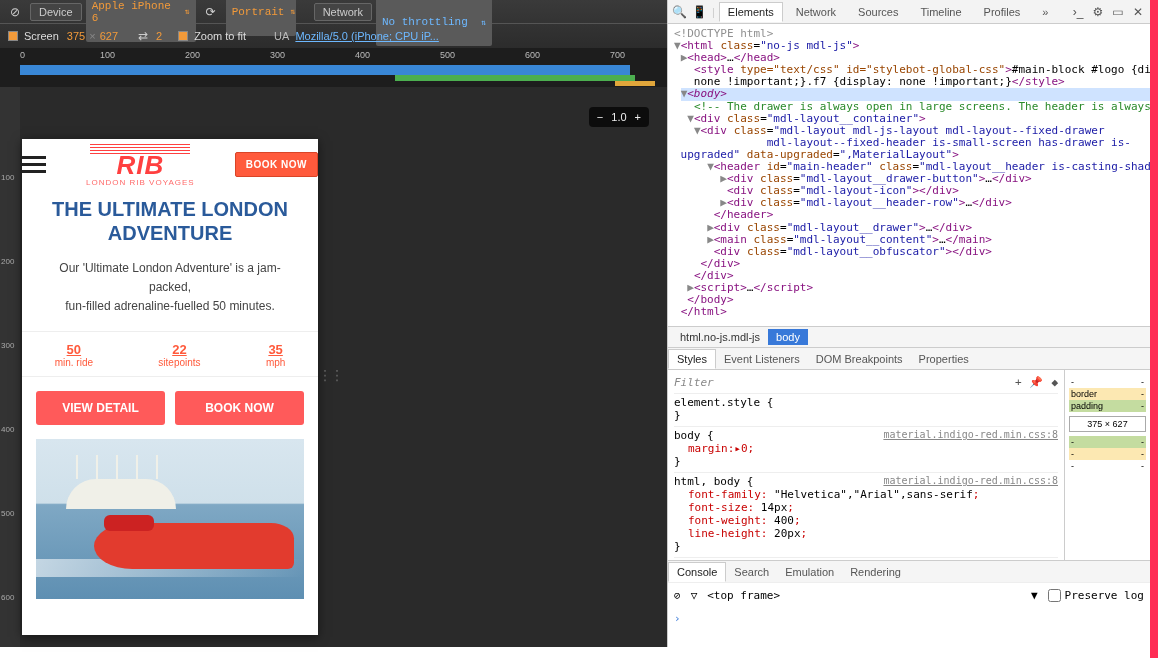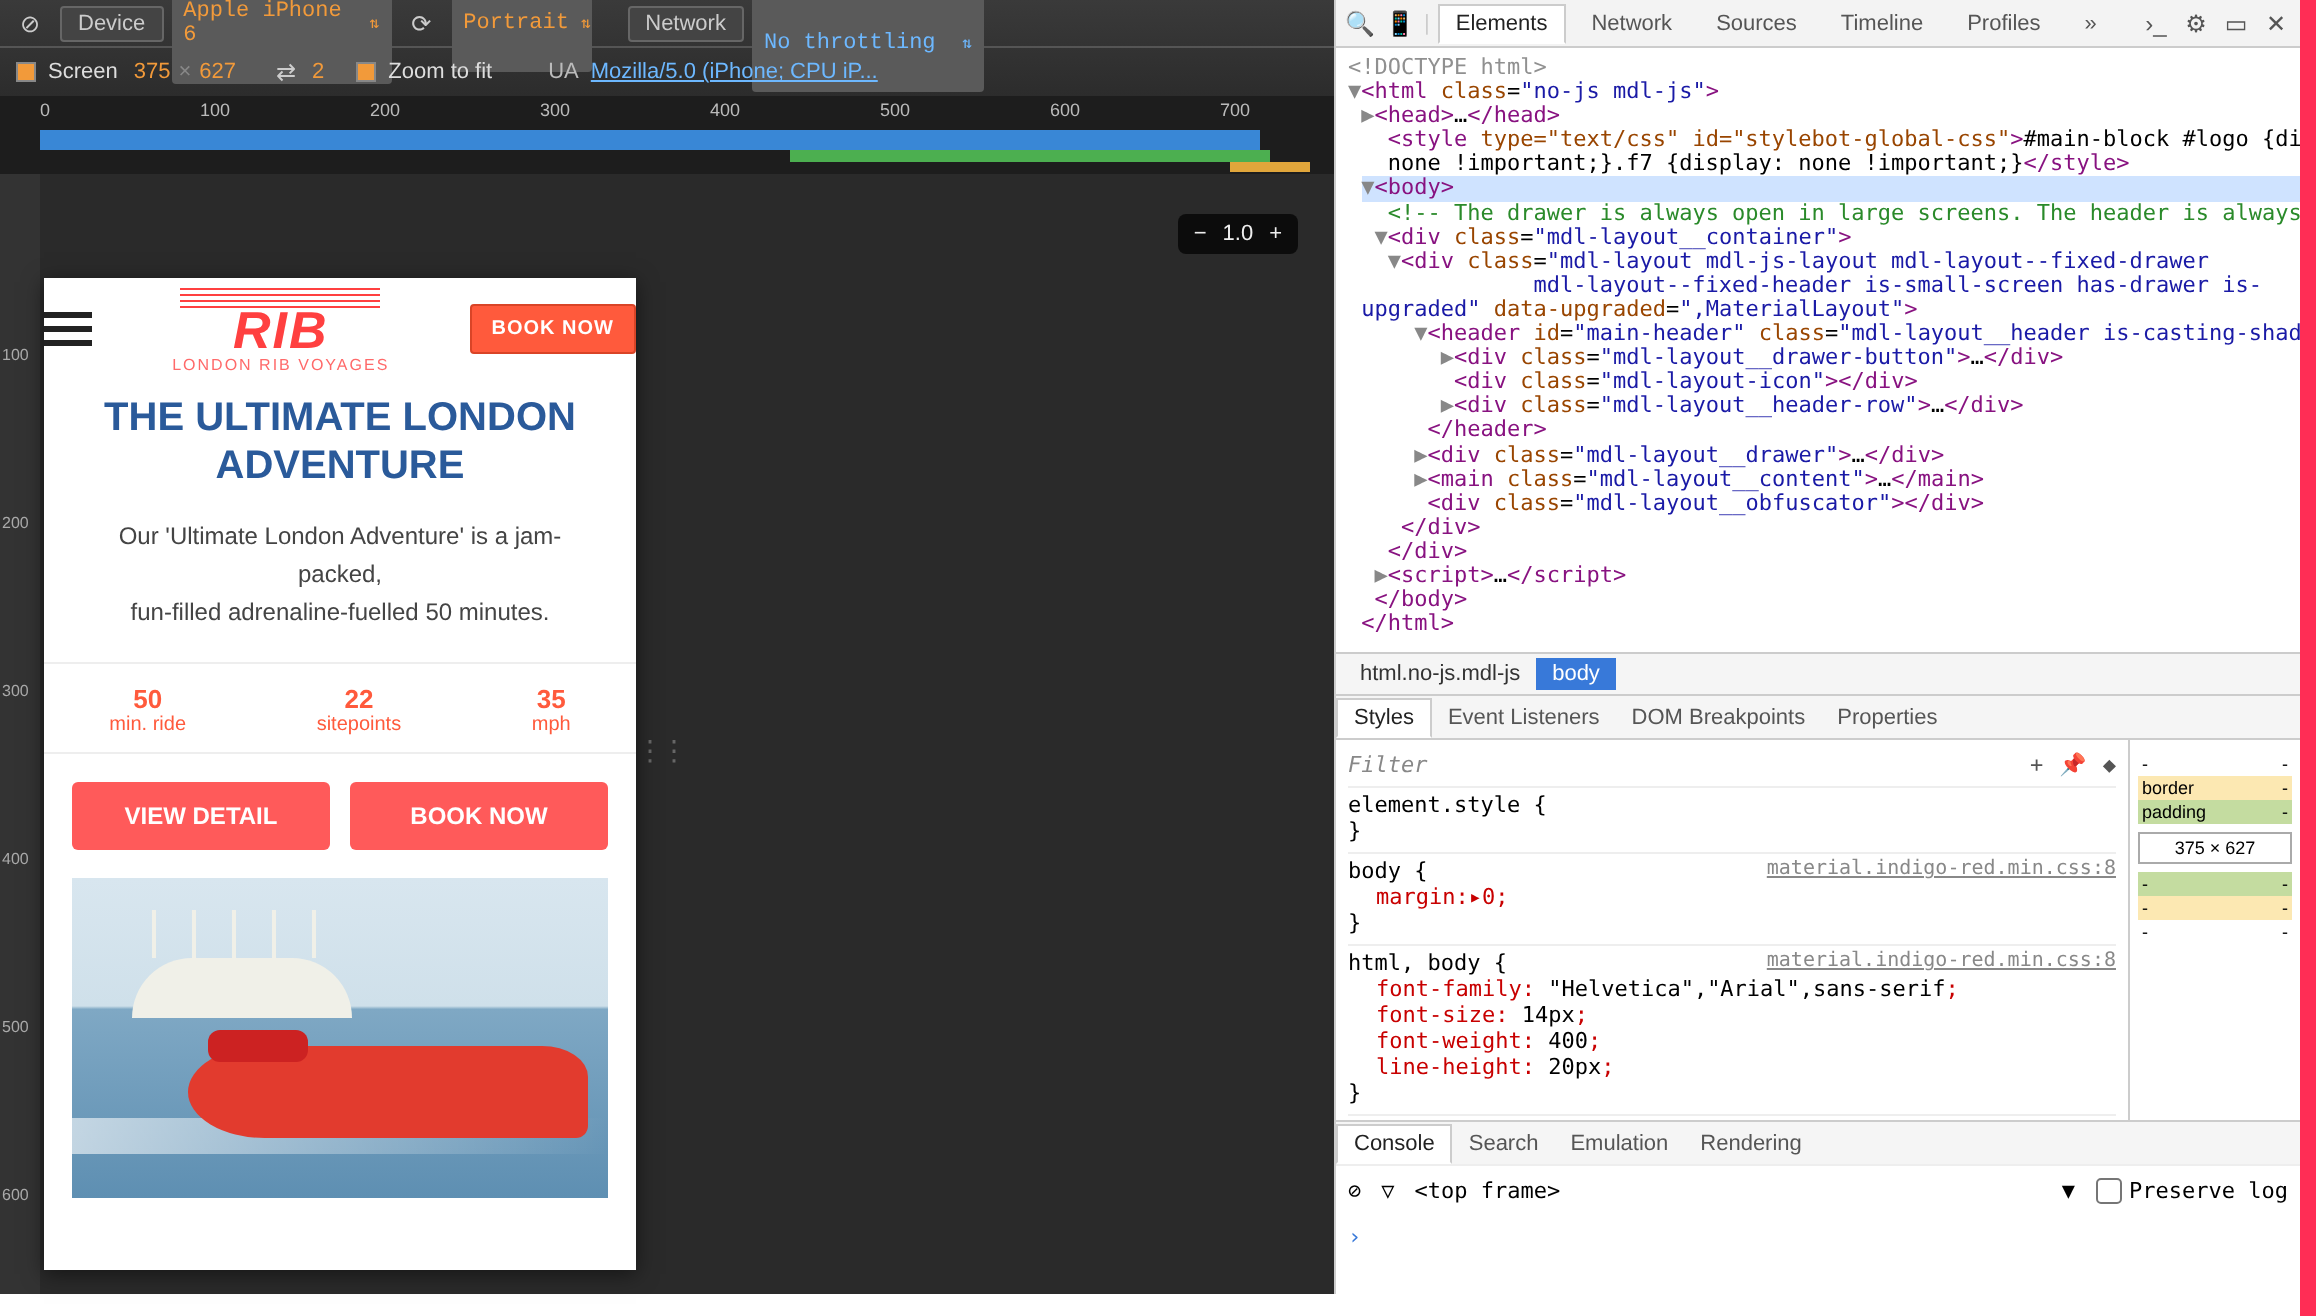--- a/index.html
+++ b/index.html
@@ -43,21 +43,21 @@
   .logo-main { font-weight: 900; font-style: italic; font-size: 26px; color: #ff4040; letter-spacing: 1px; line-height: 1; }
   .logo-sub { font-size: 8px; color: #ff6a6a; letter-spacing: 1px; }
   .logo-lines { height: 12px; width: 100px; background: repeating-linear-gradient(0deg,#ff4040 0,#ff4040 1px,transparent 1px,transparent 3px); margin-bottom: -2px; }
   .book-btn-sm { background: #ff5a3c; color: #fff; font-size: 10px; font-weight: 700; padding: 6px 10px; border: 1px solid #d94427; border-radius: 2px; letter-spacing: .5px; }
 
   .hero-title { text-align: center; color: #2a5a9a; font-size: 20px; font-weight: 700; line-height: 1.2; padding: 8px 18px 6px; }
   .hero-desc { text-align: center; color: #444; font-size: 12px; line-height: 1.6; padding: 8px 18px 14px; }
 
   .stats { display: flex; justify-content: space-around; border-top: 1px solid #eee; border-bottom: 1px solid #eee; padding: 10px 0 8px; }
   .stat { text-align: center; color: #ff5a3c; }
-  .stat .num { font-size: 13px; font-weight: 700; }
+  .stat .num { font-size: 13px; font-weight: 700; text-decoration: underline; }
   .stat .lbl { font-size: 10px; }
 
   .cta-row { display: flex; gap: 10px; padding: 14px 14px; }
   .cta { flex: 1; background: #ff5a5a; color: #fff; text-align: center; padding: 10px 0; font-size: 12px; font-weight: 700; border-radius: 3px; }
 
   .boat-img { margin: 0 14px 14px; height: 160px; background: linear-gradient(#d8e6ef 0%, #cfe0ea 40%, #7fa8c4 41%, #5e8fb2 100%); position: relative; overflow: hidden; }
   .dome { position: absolute; left: 30px; top: 40px; width: 110px; height: 30px; background: #f0f0e8; border-radius: 60px 60px 0 0; }
   .spike { position: absolute; width: 2px; height: 24px; background: #f0f0e8; top: 16px; }
   .boat { position: absolute; right: 10px; bottom: 30px; width: 200px; height: 46px; background: #e23b2e; border-radius: 50px 30px 8px 50px / 30px 20px 8px 30px; }
   .boat::after { content:""; position:absolute; left:10px; top:-8px; width:50px; height:16px; background:#c22; border-radius:6px; }
@@ -74,21 +74,21 @@
   .dt-icon.blue { color:#3987d6; }
 
   .dom-tree { font-family: Menlo, monospace; font-size: 11px; line-height: 1.1; padding: 4px 6px 8px; white-space: pre; overflow: hidden; }
   .t-gray { color:#909090; }
   .t-purple { color:#881280; }
   .t-attr { color:#994500; }
   .t-val { color:#1a1aa6; }
   .t-txt { color:#000; }
   .t-comment { color:#2a8a2a; }
   .arrow { color:#888; cursor:pointer; }
-  .hl-line { background:#cfe3ff; display:inline-block; width:100%; }
+  .hl-line { background:#cfe3ff; display:inline-block; width:100%;font-style:italic; }
 
   .breadcrumbs { height:22px; border-top:1px solid #ccc; border-bottom:1px solid #ccc; background:#f5f5f5; display:flex; align-items:center; padding-left:4px; font-size:11px; }
   .crumb { padding:2px 8px; color:#333; }
   .crumb.sel { background:#3879d9; color:#fff; }
 
   .styles-tabs { height:22px; border-bottom:1px solid #ccc; display:flex; align-items:center; gap:0; background:#f5f5f5; }
   .stab { padding:3px 8px; font-size:11px; color:#555; }
   .stab.active { background:#fff; border:1px solid #ccc; border-bottom:1px solid #fff; color:#222; }
 
   .styles-body { display:flex; height:190px;justify-content:center; }

